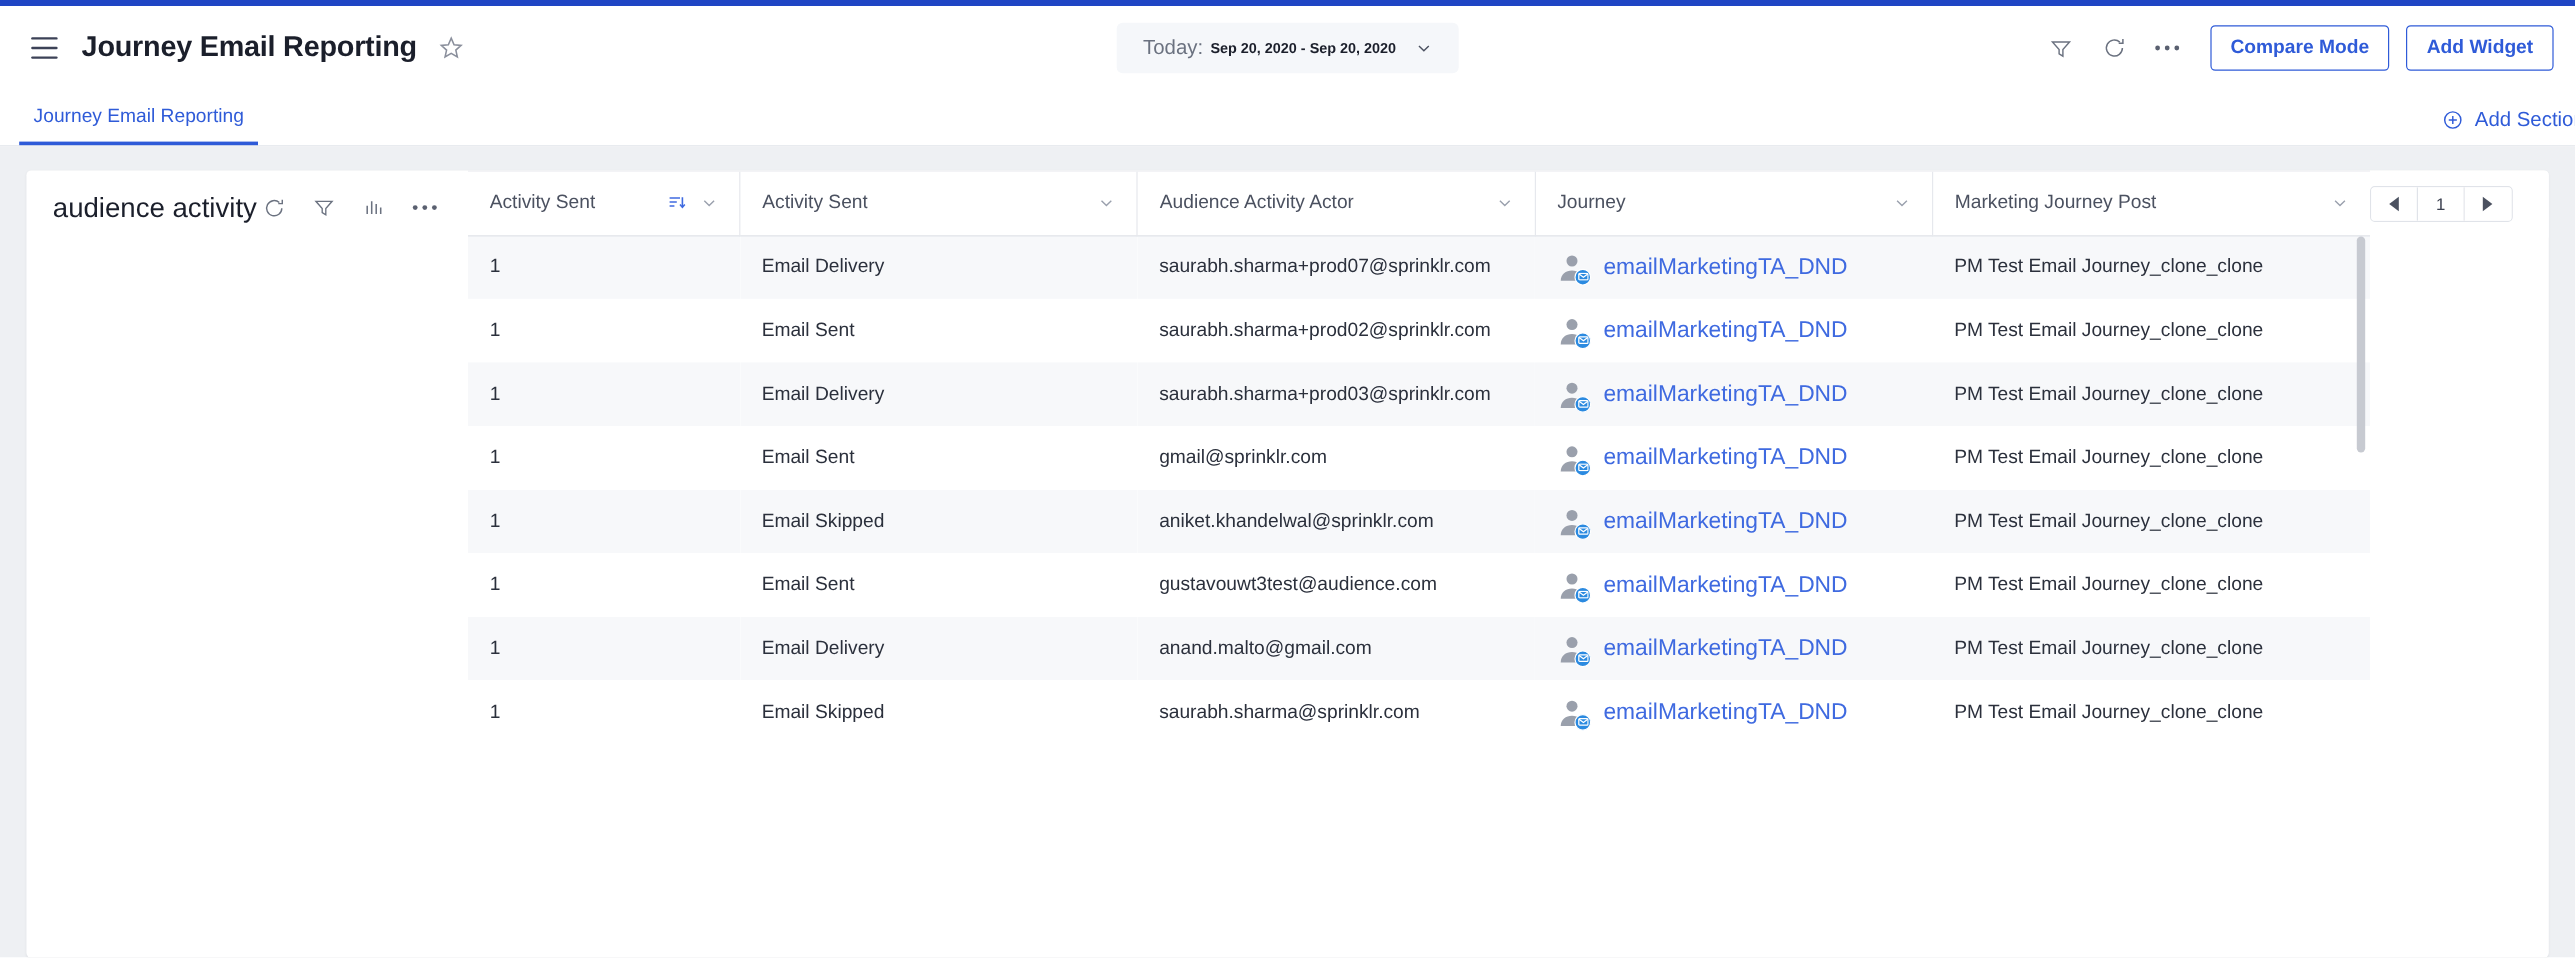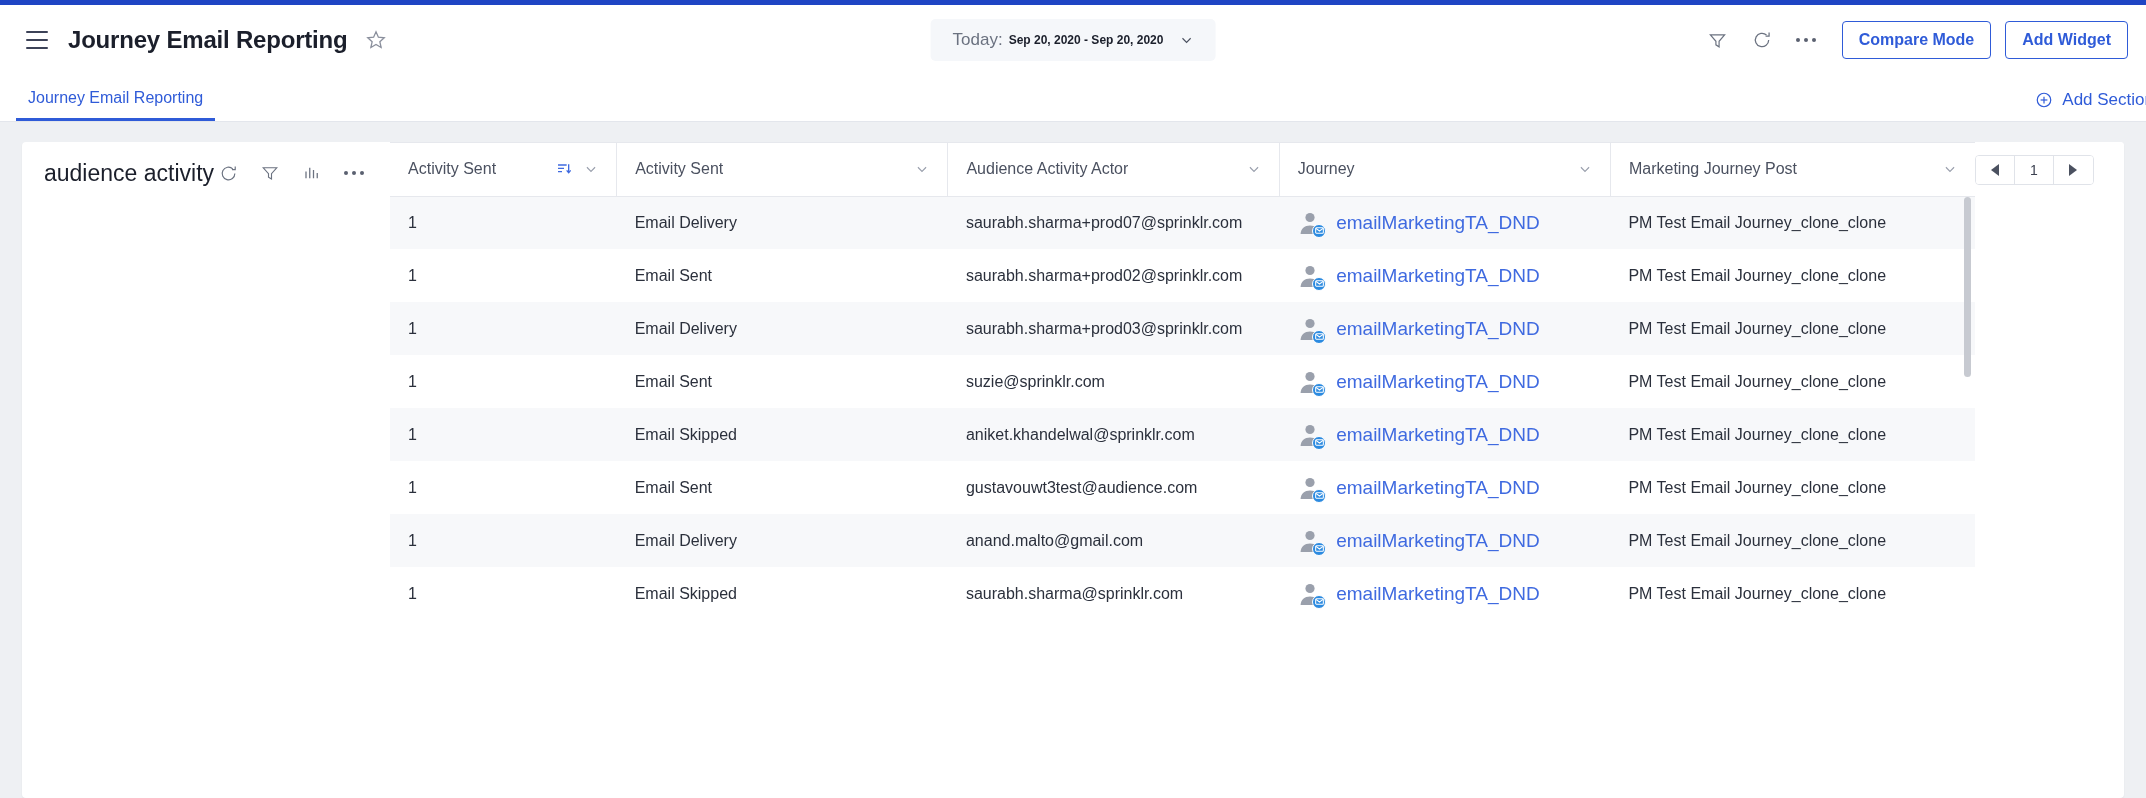--- a/index.html
+++ b/index.html
@@ -572,21 +572,21 @@
                 </span>
                 <span class="acct-link">emailMarketingTA_DND</span>
               </div>
             </td>
             <td>PM Test Email Journey_clone_clone</td>
           </tr>
 
           <tr class="row-norm">
             <td>1</td>
             <td>Email Sent</td>
-            <td>suzie@sprinklr.com</td>
+            <td>gmail@sprinklr.com</td>
             <td>
               <div class="acct-cell">
                 <span class="avatar">
                   <svg width="26" height="26" viewBox="0 0 26 26">
                     <circle cx="13" cy="7.5" r="4.6" fill="#9aa0ac"></circle>
                     <path d="M3.6 24c0-5.2 4.2-8.6 9.4-8.6s9.4 3.4 9.4 8.6z" fill="#9aa0ac"></path>
                   </svg>
                   <span class="badge">
                     <svg width="9" height="7" viewBox="0 0 12 9" fill="none" stroke="#ffffff" stroke-width="1.4">
                       <rect x="0.9" y="0.9" width="10.2" height="7.2" rx="1"></rect>

